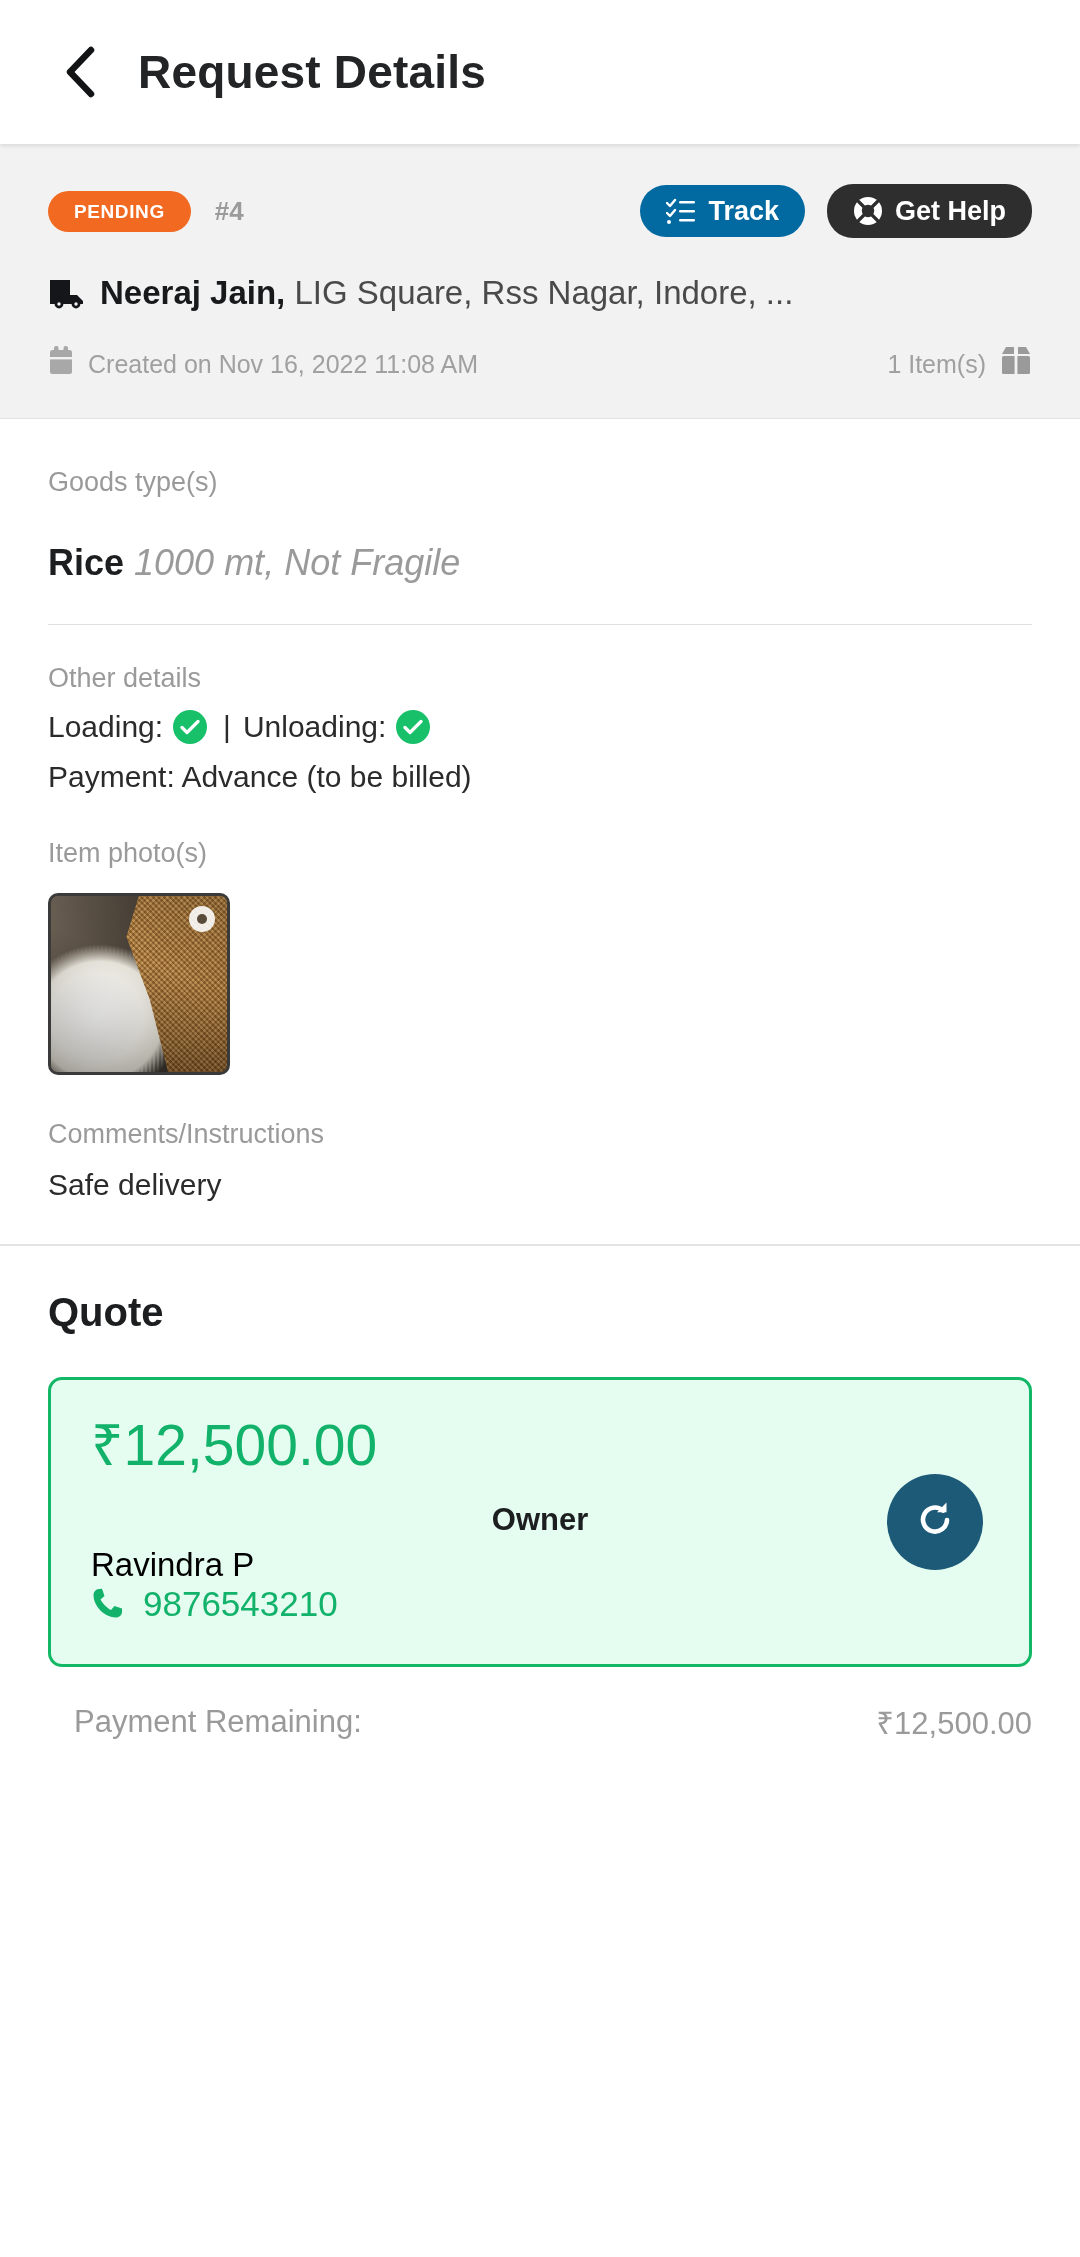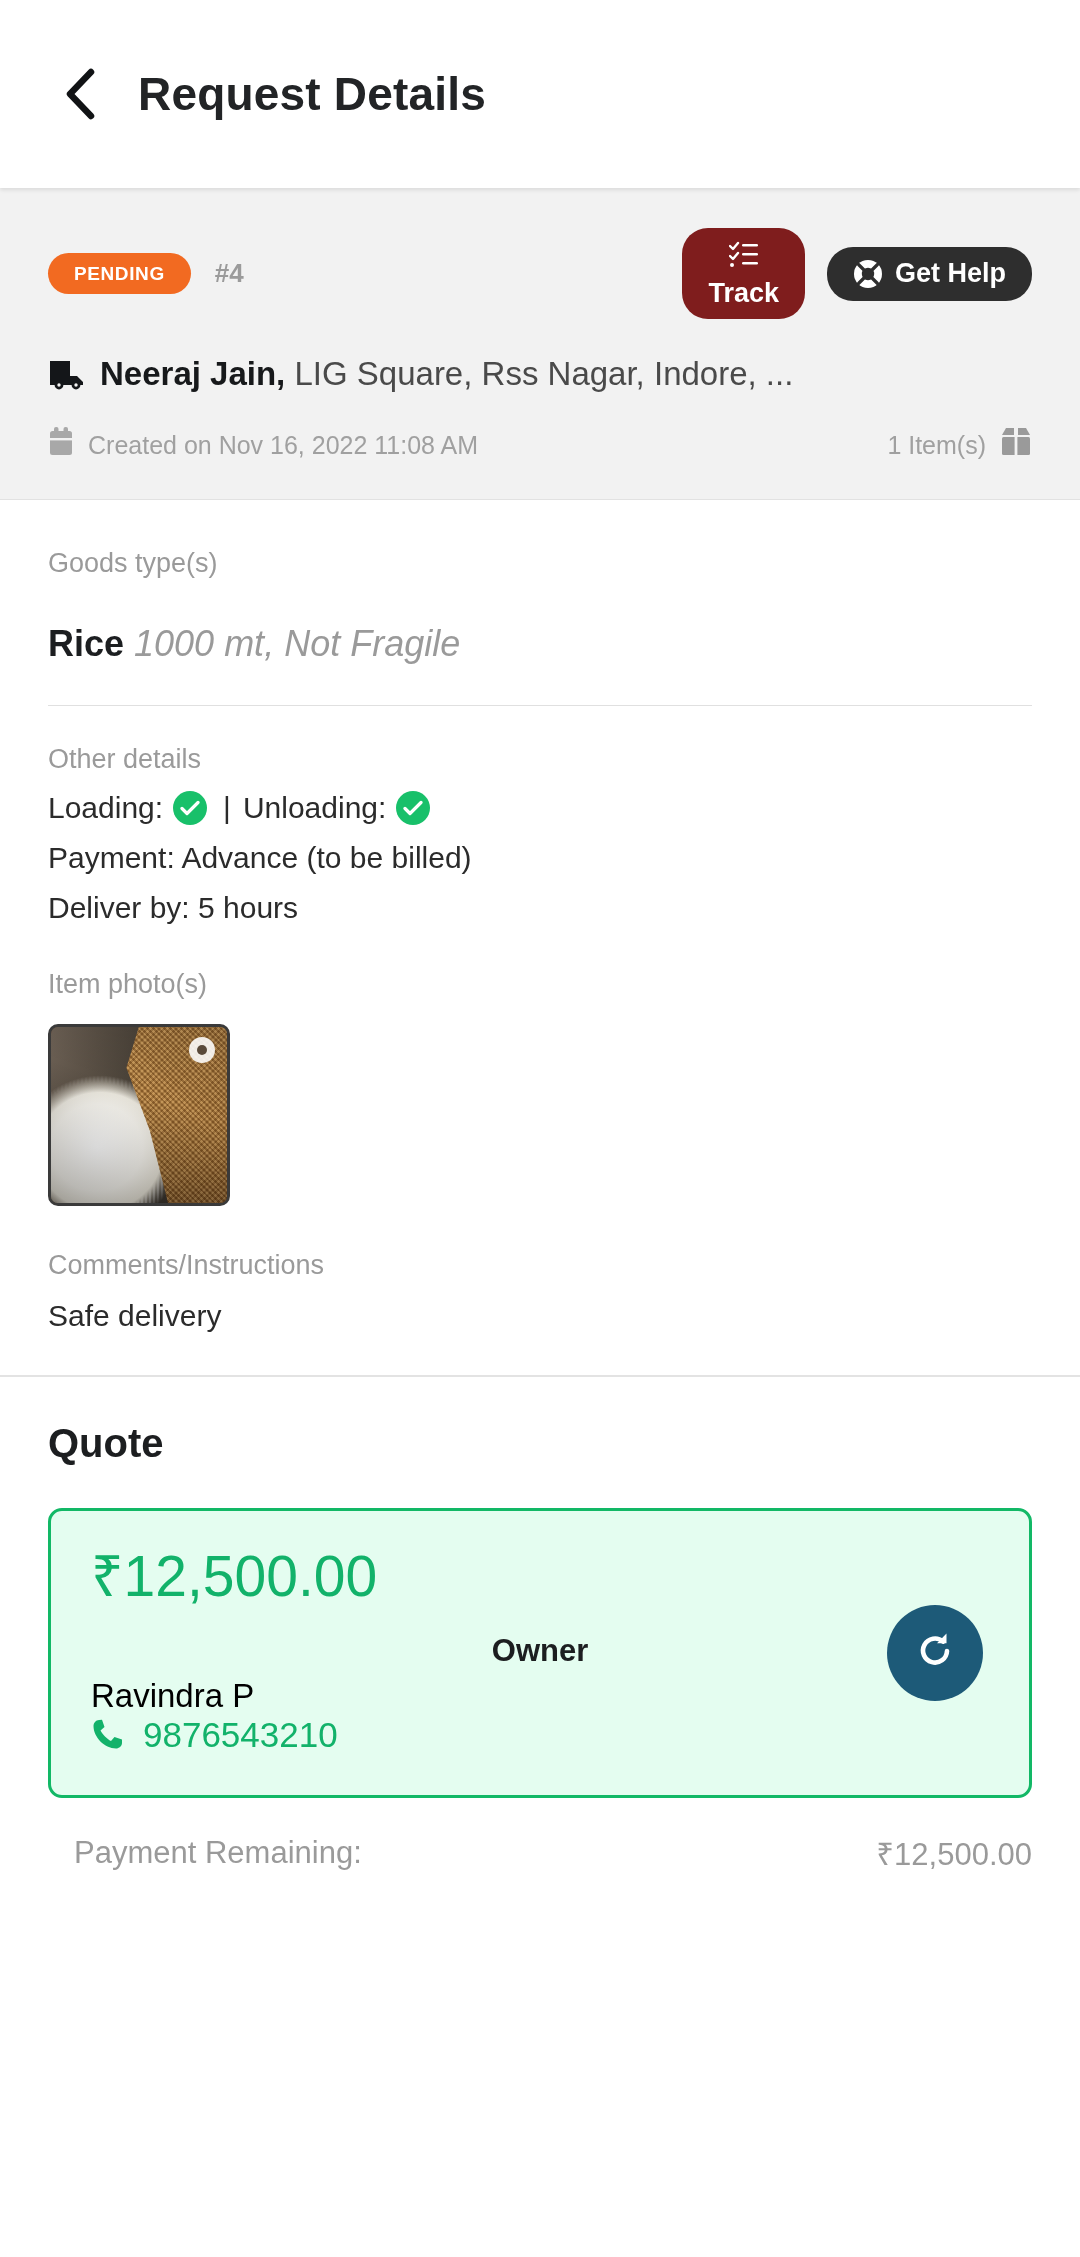--- a/index.html
+++ b/index.html
@@ -6,21 +6,21 @@
   html, body {
     width: 1080px;
     background: #ffffff;
     font-family: "Liberation Sans", sans-serif;
     -webkit-font-smoothing: antialiased;
   }
   body { width: 1080px; min-height: 2257px; position: relative; overflow-x: hidden; }
 
   
   .appbar {
-    height: 188px;
+    height: 144px;
     background: #ffffff;
     display: flex;
     align-items: center;
     padding: 0 48px;
     box-shadow: 0 2px 4px rgba(0,0,0,0.10);
     position: relative;
     z-index: 5;
   }
   .back-btn {
     width: 62px; height: 62px;
@@ -77,21 +77,21 @@
     padding: 12px 26px;
     color: #ffffff;
     font-size: 27px;
     font-weight: bold;
     line-height: 1;
     cursor: pointer;
     border: none;
     font-family: "Liberation Sans", sans-serif;
   }
   .pill-track { background: #1e6territory; }
-  .pill-track { background: #7f1d1d; flex-direction: column; }
+  .pill-track { background: #0369a1; }
   .pill-help  { background: #2e2e2e; }
   .pill-btn svg { display: block; flex: none; }
 
   .addr-row {
     display: flex;
     align-items: center;
     margin-bottom: 14px;
   }
   .addr-icon {
     width: 52px; flex: none;
@@ -394,21 +394,20 @@
     <span class="sep">|</span>
     <span>Unloading:</span>
     <span class="check">
       <svg width="20" height="16" viewBox="0 0 20 16" aria-hidden="true">
         <path d="M2 8.5 L7 13.5 L18 2.5" fill="none" stroke="#fff" stroke-width="3.2" stroke-linecap="round" stroke-linejoin="round"></path>
       </svg>
     </span>
   </div>
 
   <div class="other-line">Payment: Advance (to be billed)</div>
-  <div class="other-line">Deliver by: 5 hours</div>
 </div>
 
 <div class="section photos-block">
   <div class="label-muted">Item photo(s)</div>
   <div class="thumb">
     <div class="thumb-wood"></div>
     <div class="thumb-rice"></div>
     <div class="thumb-sack"></div>
     <div class="thumb-shadow"></div>
     <div class="thumb-badge">

